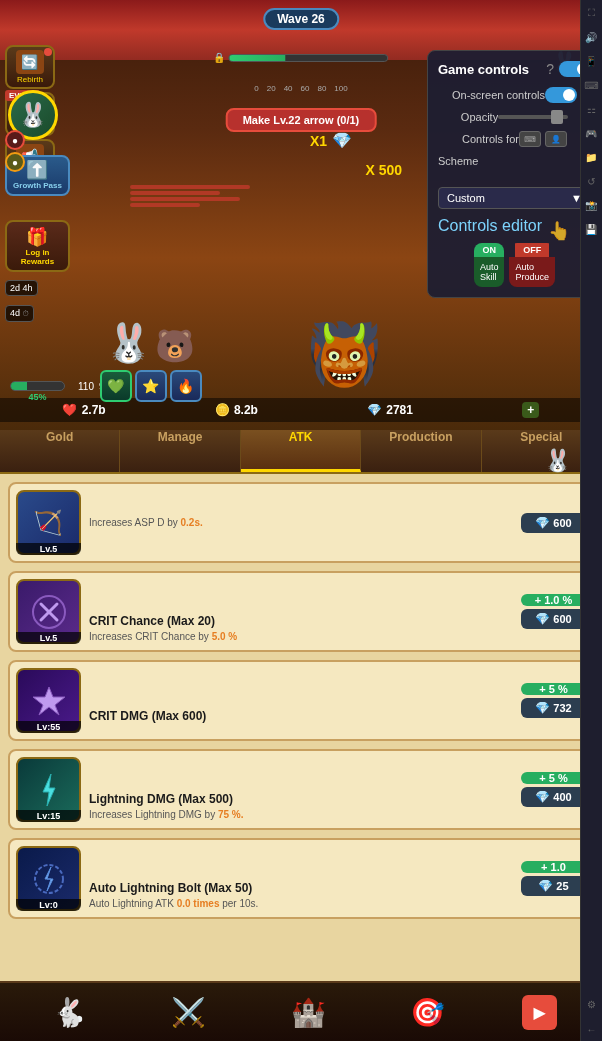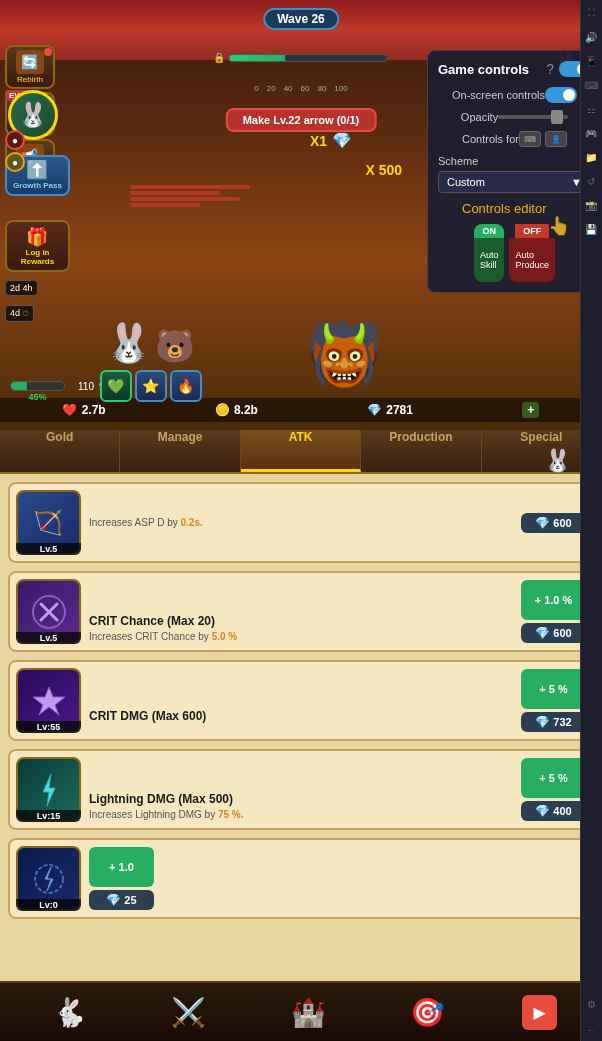--- a/index.html
+++ b/index.html
@@ -229,42 +229,41 @@
       align-items: center;
       justify-content: center;
       font-size: 8px;
       color: #aaa;
       cursor: pointer;
     }
 
     .scheme-label {
       font-size: 11px;
       color: #ccc;
-      margin-bottom: 4px;
+      margin-bottom: 20px;
     }
     .scheme-select {
       width: 100%;
       background: #2a2a4a;
       border: 1px solid #555;
       border-radius: 4px;
       color: white;
       padding: 4px 8px;
       font-size: 11px;
       display: flex;
       align-items: center;
       justify-content: space-between;
       cursor: pointer;
       margin-bottom: 8px;
     }
     .controls-editor-btn {
-      font-size: 13px;
-      color: #eab308;
+      font-size: 16px;
+      color: #7dd3fc;
       cursor: pointer;
       margin-bottom: 8px;
-      margin-left: 24px;
     }
     .auto-buttons {
       display: flex;
       gap: 5px;
       justify-content: center;
     }
     .auto-btn {
       display: flex;
       flex-direction: column;
       align-items: center;
@@ -274,21 +273,21 @@
     }
     .auto-btn-top {
       padding: 2px 8px;
       font-size: 9px;
       font-weight: bold;
       color: white;
     }
     .auto-btn-top.on { background: #27ae60; }
     .auto-btn-top.off { background: #c0392b; }
     .auto-btn-bottom {
-      padding: 12px 6px;
+      padding: 5px 6px;
       font-size: 9px;
       color: white;
       background: #1a5c2a;
     }
     .auto-btn-bottom.red { background: #7a1a1a; }
     .skill-slot {
       width: 32px;
       height: 32px;
       background: linear-gradient(180deg, #2a4a7a, #1a2a5a);
       border: 2px solid #4a8abf;
@@ -390,21 +389,21 @@
       display: flex;
       flex-direction: column;
       align-items: center;
       gap: 3px;
       flex-shrink: 0;
       min-width: 65px;
     }
     .cost-badge {
       background: #27ae60;
       border-radius: 6px;
-      padding: 14px 8px;
+      padding: 0 8px;
       color: white;
       font-size: 11px;
       font-weight: bold;
       text-align: center;
       width: 100%;
     }
     .cost-gem {
       display: flex;
       align-items: center;
       gap: 3px;
@@ -958,20 +957,24 @@
 
   <div class="upgrade-item" style="margin-bottom:8px;">
     <div class="upgrade-icon-box">
       <div class="upgrade-icon" style="background:linear-gradient(135deg,#0a1a4a,#1a2a6a);">
         <svg width="36" height="36" viewBox="0 0 36 36">
           <circle cx="18" cy="18" r="14" fill="none" stroke="#4a6abf" stroke-width="2" stroke-dasharray="4,2"></circle>
           <polygon points="20,6 14,18 20,18 16,30 22,18 16,18" fill="#7aafef" stroke="#5a8fdf" stroke-width="1"></polygon>
         </svg>
       </div>
       <div class="upgrade-level">Lv:0</div>
+    </div>
+    <div class="upgrade-info">
+      <div class="upgrade-title">Auto Lightning Bolt (Max 50)</div>
+      <div class="upgrade-desc">Auto Lightning ATK <span class="highlight">0.0 times</span> per 10s.</div>
     </div>
     <div class="upgrade-cost">
       <div class="cost-badge">+ 1.0</div>
       <div class="cost-gem">
         <span class="gem-diamond">💎</span>
         <span>25</span>
       </div>
     </div>
   </div>
 

